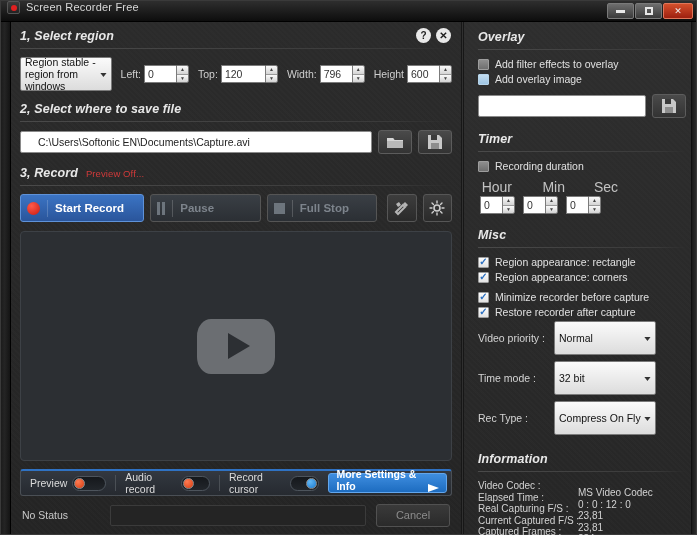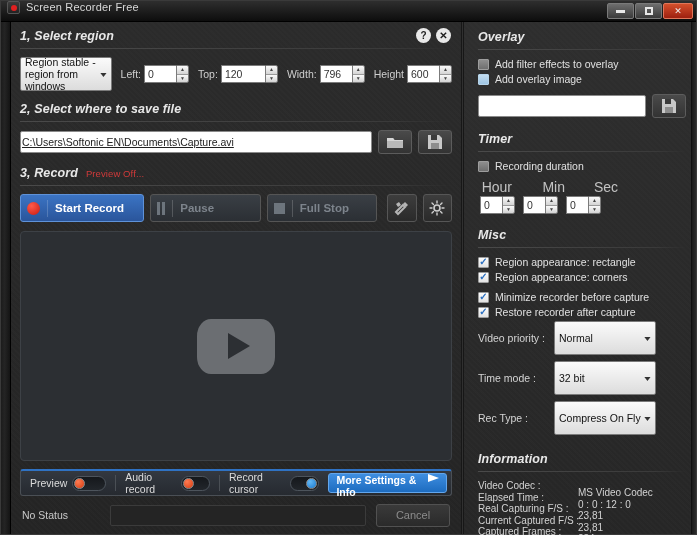--- a/index.html
+++ b/index.html
@@ -160,22 +160,22 @@
     flex: 1; background: linear-gradient(#fafafa,#d4d4d4);
     display: flex; align-items: center; justify-content: center;
     font-size: 5px; color: #444; line-height: 1;
   }
   .spin .btns span:first-child { border-bottom: 1px solid #9a9a9a; }
 
   .path-input {
     flex: 1; height: 22px;
     background: #fff; border: 1px solid #8a8a8a; border-radius: 2px;
     color: #222; font-size: 10.5px;
-    display: flex; align-items: center; padding: 0 1px;
-    overflow: hidden; white-space: nowrap; text-decoration: underline;
+    display: flex; align-items: center; padding: 0 17px;
+    overflow: hidden; white-space: nowrap;
   }
   .icon-btn {
     width: 34px; height: 24px; margin-left: 6px;
     background: linear-gradient(#4a4a4a,#333);
     border: 1px solid #5c5c5c; border-radius: 3px;
     display: flex; align-items: center; justify-content: center;
   }
 
   
   .rec-row { display: flex; gap: 6px; margin-bottom: 9px; }
@@ -252,21 +252,21 @@
   .switch.on .knob {
     left: auto; right: 1px;
     background: radial-gradient(circle at 35% 30%, #63b8f5, #1a7ad0);
   }
   .vsep { width: 1px; height: 16px; background: #4a4f55; }
   .more-btn {
     margin-left: auto; height: 20px;
     background: linear-gradient(#3f8ee0,#1d6cc0);
     border: 1px solid #63a6ec; border-radius: 3px;
     color: #fff; font-size: 10.5px; font-weight: bold;
-    display: flex; align-items: flex-start; gap: 6px;
+    display: flex; align-items: flex-end; gap: 6px;
     padding: 0 7px;
   }
   .send-tri {
     width: 0; height: 0;
     border-left: 11px solid #fff;
     border-top: 4px solid transparent;
     border-bottom: 4px solid transparent;
   }
 
   

